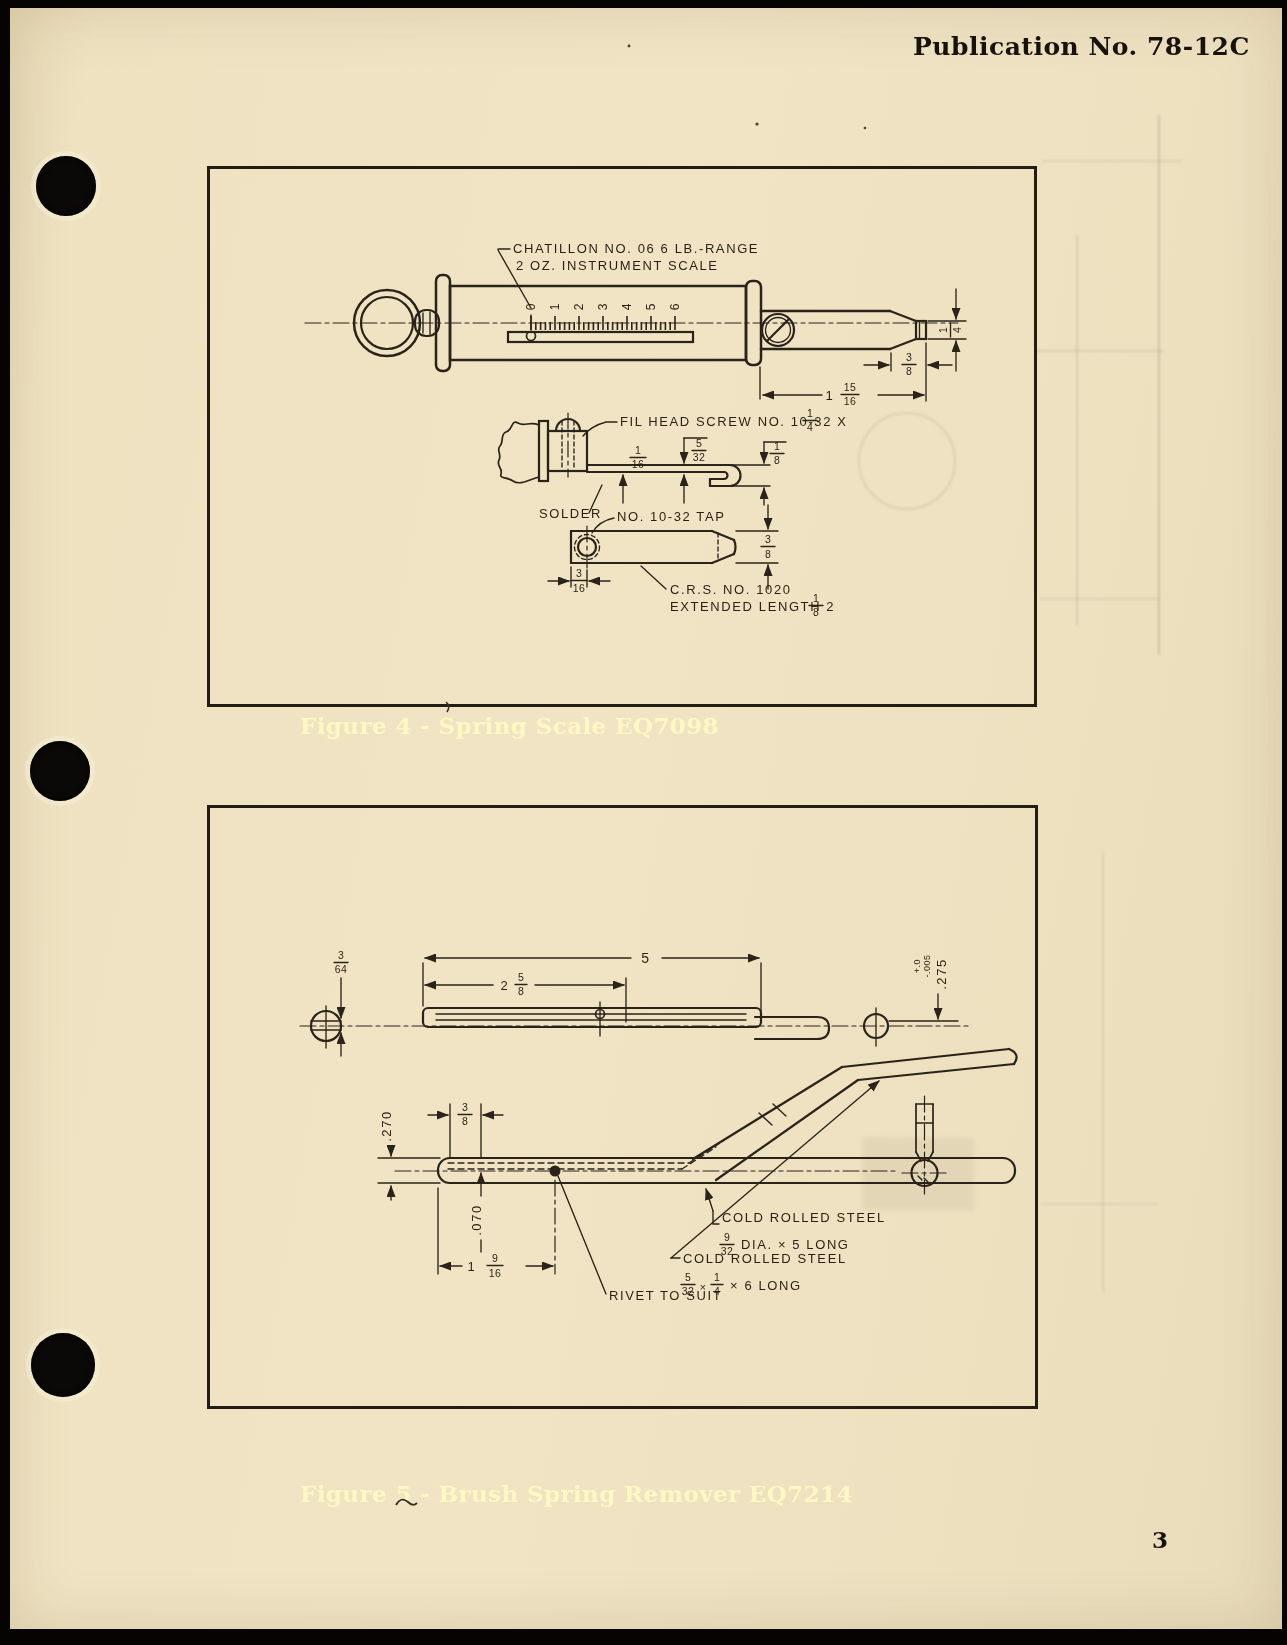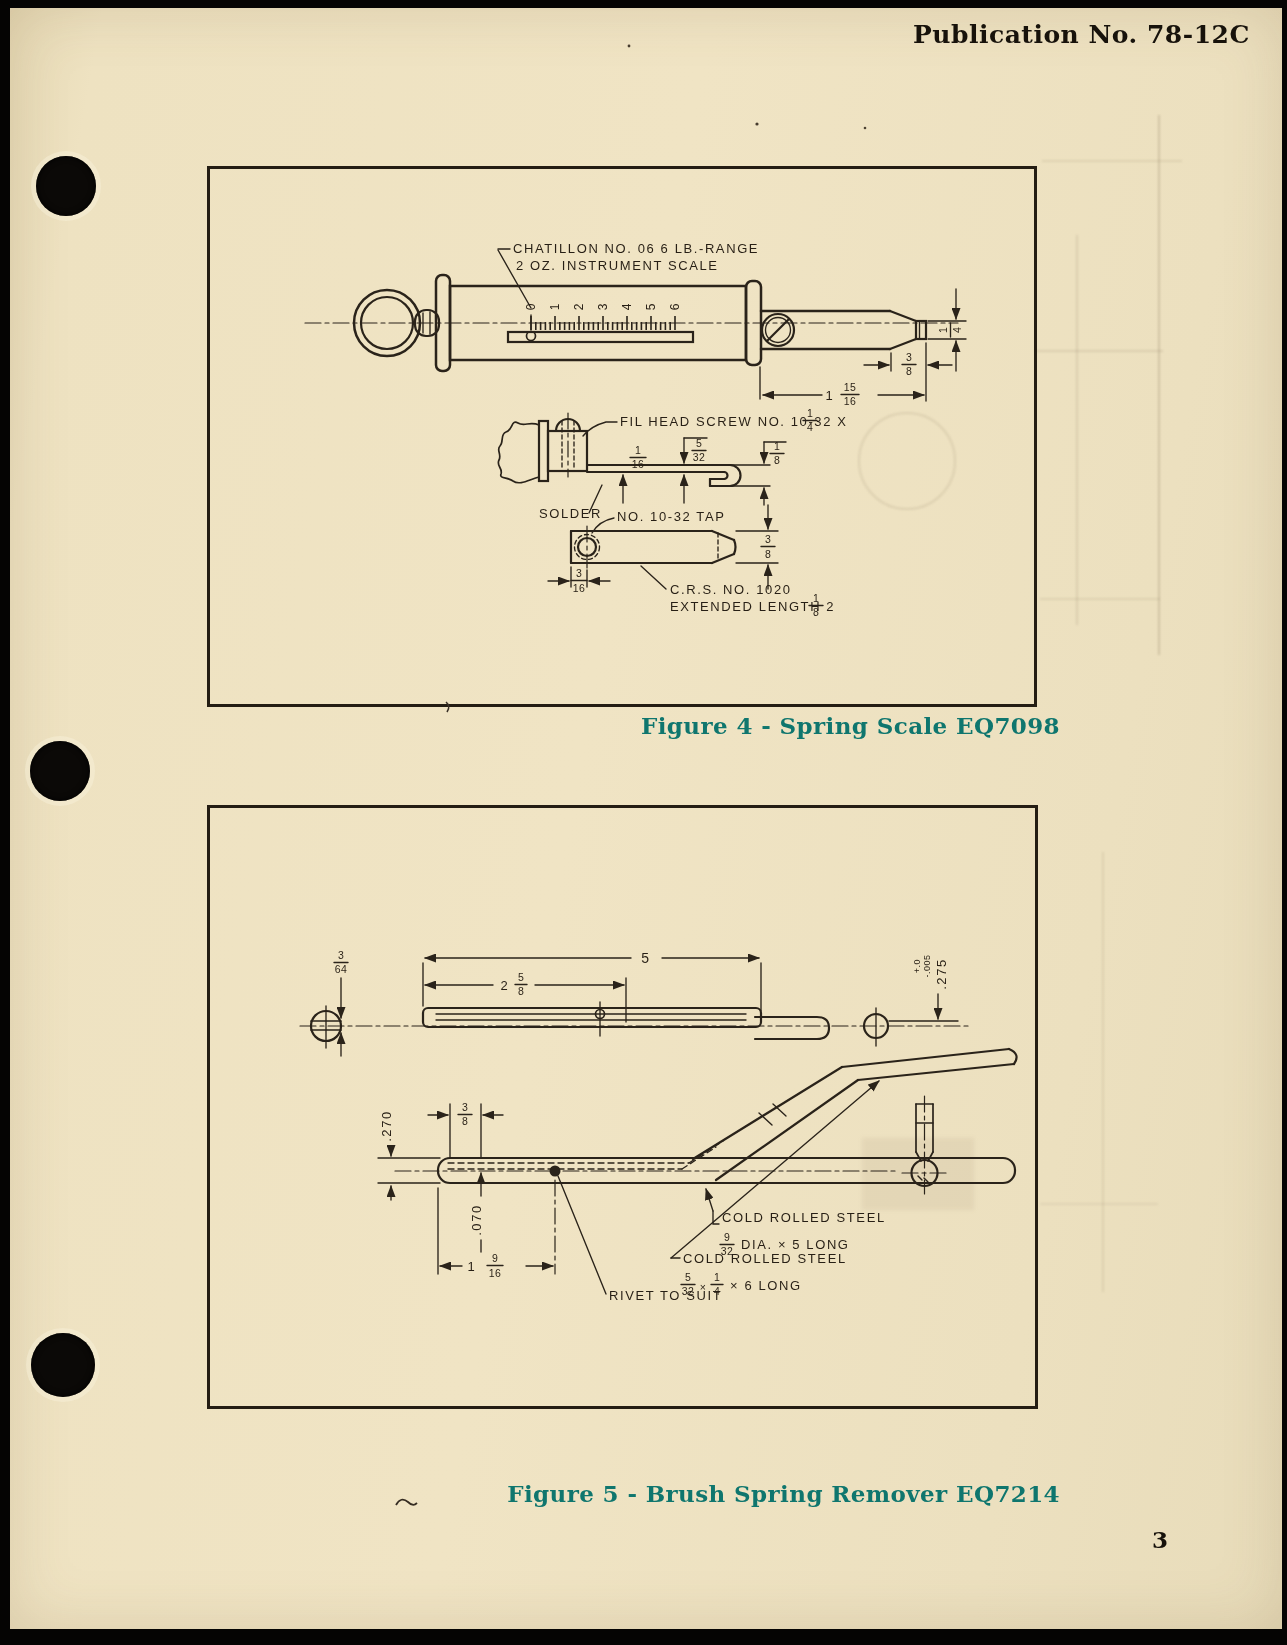--- a/index.html
+++ b/index.html
@@ -6,22 +6,22 @@
   .page{position:relative;width:1287px;height:1645px;background:#050403;overflow:hidden;
         font-family:"Liberation Sans",sans-serif;}
   .paper{position:absolute;left:10px;top:8px;width:1272px;height:1621px;
          background:linear-gradient(100deg,#e7dab6 0%,#eee2c1 6%,#f0e4c4 45%,#ece0bf 80%,#e8dcba 100%);
          box-shadow:inset 0 0 60px rgba(120,95,55,.18);}
   .hole{position:absolute;border-radius:50%;background:radial-gradient(circle at 45% 45%, #15110c 55%, #05040
 3 100%);
         background-color:#0b0907;box-shadow:0 0 0 5px rgba(249,241,219,.45), inset 0 0 6px #000;}
   .hdr{position:absolute;font-family:"DejaVu Serif",serif;font-weight:700;color:#17120b;
        font-size:25px;letter-spacing:.5px;white-space:nowrap;}
-  .cap{position:absolute;left:300px;width:760px;text-align:right;
-       font-family:"DejaVu Serif",serif;font-weight:700;color:#0f766e;font-size:23px;letter-spacing:.4px;white-space:nowrap;}
+  .cap{position:absolute;left:300px;width:760px;text-align:left;
+       font-family:"DejaVu Serif",serif;font-weight:700;color:#fef9c3;font-size:23px;letter-spacing:.4px;white-space:nowrap;}
   .pgnum{position:absolute;font-family:"DejaVu Serif",serif;font-weight:700;color:#17120b;font-size:23px;}
   .figbox{position:absolute;border:3px solid #241d13;}
   .figbox svg{display:block;width:100%;height:100%;}
   
   .ink{stroke:#2a231a;fill:none;stroke-linecap:round;}
   .sw2{stroke-width:2.2;} .sw25{stroke-width:2.5;} .sw1{stroke-width:1.35;} .sw16{stroke-width:1.7;}
   .dash{stroke-dasharray:6 4;} .dash2{stroke-dasharray:4 3;}
   .cl{stroke-dasharray:16 4 4 4;stroke-width:1.2;}
   text.lbl{font-family:"Liberation Sans",sans-serif;font-size:13px;letter-spacing:1.6px;fill:#271f15;stroke:none;}
   text.sm{font-size:10.5px;letter-spacing:.3px;} text.tiny{font-size:9px;letter-spacing:.5px;}
@@ -44,21 +44,21 @@
   <div class="bl" style="left:858px;top:412px;width:94px;height:94px;border:2px solid rgba(99,86,60,.12);border-radius:50%;filter:blur(1px);"></div>
   <div class="bl" style="left:862px;top:1138px;width:112px;height:72px;background:rgba(110,95,68,.08);filter:blur(2px);"></div>
   <div class="bl" style="left:1102px;top:852px;width:2px;height:440px;background:rgba(99,86,60,.10);filter:blur(1px);"></div>
   <div class="bl" style="left:1040px;top:1203px;width:118px;height:2px;background:rgba(99,86,60,.08);filter:blur(1px);"></div>
   <div class="bl" style="left:1042px;top:160px;width:140px;height:2px;background:rgba(99,86,60,.10);filter:blur(1px);"></div>
 
   <div class="hole" style="left:36px;top:156px;width:60px;height:60px;"></div>
   <div class="hole" style="left:30px;top:741px;width:60px;height:60px;"></div>
   <div class="hole" style="left:31px;top:1333px;width:64px;height:64px;"></div>
 
-  <div class="hdr" style="left:913px;top:20px;">Publication No. 78-12C</div>
+  <div class="hdr" style="left:913px;top:32px;">Publication No. 78-12C</div>
 
   <div class="figbox" style="left:207px;top:166px;width:824px;height:535px;">
   <svg viewBox="0 0 824 535">
     <defs>
       <marker id="ah" orient="auto" markerUnits="userSpaceOnUse" markerWidth="12" markerHeight="9" refX="11" refY="4.5">
         <path d="M0,0 L12,4.5 L0,9 z" fill="#2a231a"></path>
       </marker>
     </defs>
 
     <g>

